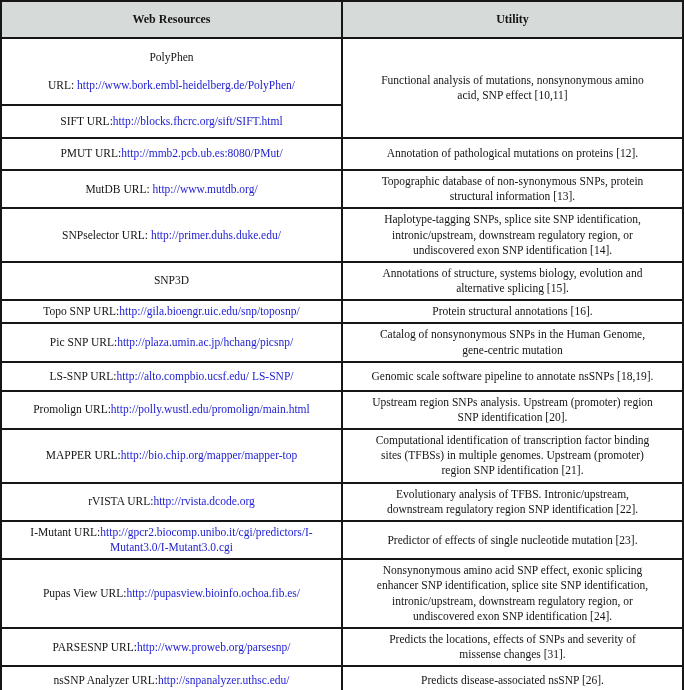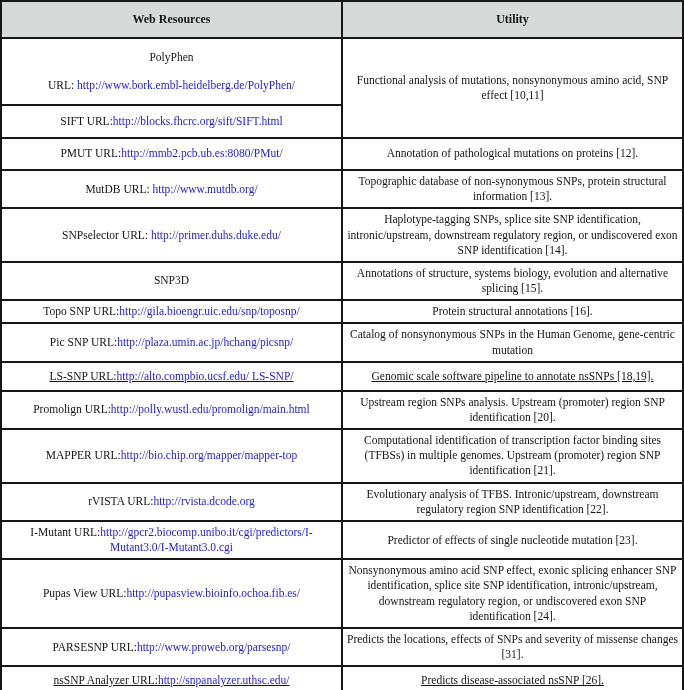--- a/index.html
+++ b/index.html
@@ -25,41 +25,41 @@
     width: 684px;
     border-collapse: collapse;
     table-layout: fixed;
     border: 2px solid var(--border);
   }
   table.resources th,
   table.resources td {
     border: 2px solid var(--border);
     text-align: center;
     vertical-align: middle;
-    padding: 3px 4px;
+    padding: 3px 27px;
     font-size: 11.5px;
     line-height: 1.32;
     overflow-wrap: break-word;
     word-wrap: break-word;
   }
   table.resources th {
     background: var(--header-bg);
     font-weight: bold;
     font-size: 12px;
     height: 37px;
   }
   .link {
     color: var(--link);
     text-decoration: none;
     cursor: pointer;
     text-align: right;
   }
   .resource-name { margin-bottom: 13px; }
   
-  .h28 { height: 32px; } .h29 { height: 29px; text-decoration: underline; } .h30 { height: 16px; }
+  .h28 { height: 32px; } .h29 { height: 29px; } .h30 { height: 16px; }
   .h31 { height: 31px; margin-top: 34px; } .h32 { height: 32px; } .h33 { height: 33px; }
   .h44 { height: 44px; } .h46 { height: 46px; } .h60 { height: 60px; }
   .h67 { height: 67px; }
 </style>
 </head>
 <body>
 
 <div class="page">
   <table class="resources">
     <colgroup>

